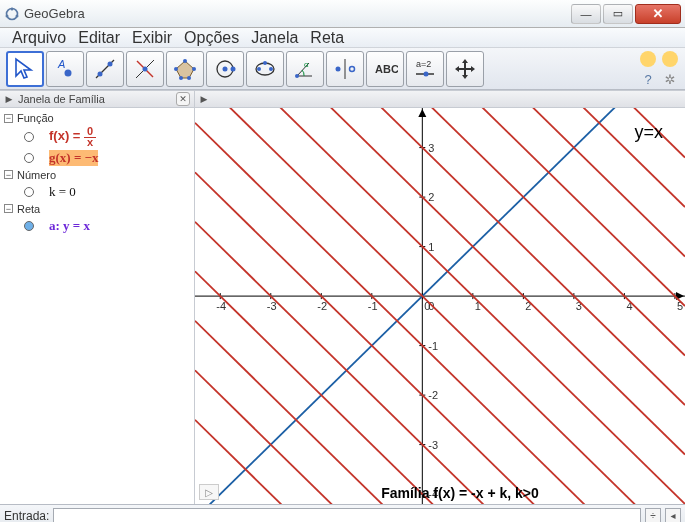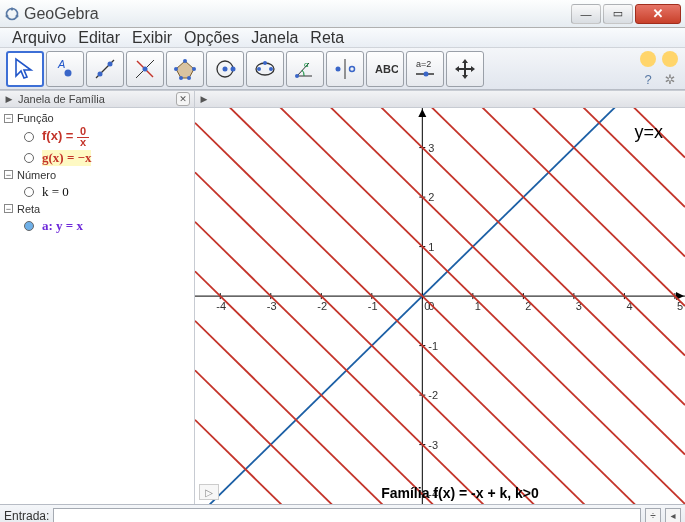--- a/index.html
+++ b/index.html
@@ -1,21 +1,21 @@
 <!DOCTYPE html>
 <html><head>
 <meta charset="utf-8">
 <style>
   * { box-sizing: border-box; margin: 0; padding: 0; font-family: Arial, sans-serif; }
   body { width: 685px; height: 522px; background: #fff; overflow: hidden; font-size: 12px; }
 
   
   .titlebar { height: 28px; background: linear-gradient(#fdfefe,#e6ecf1); display: flex; align-items: center; padding: 0 4px; border-bottom: 1px solid #b0b0b0; }
   .titlebar .icon { width: 16px; height: 16px; margin-right: 4px; display:flex; align-items:center; justify-content:center;}
-  .titlebar .title { flex: 1; color: #444; font-size: 16px; }
+  .titlebar .title { flex: 1; color: #444; font-size: 13px; }
   .winbtns { display: flex; }
   .winbtn { width: 30px; height: 20px; margin-left: 2px; display:flex; align-items:center; justify-content:center; border:1px solid rgba(0,0,0,0.2); border-radius:3px; background: linear-gradient(#f9f9f9,#d9dde2); font-size:11px; color:#333;}
   .winbtn.close { background: linear-gradient(#e67466,#c8402a); color:#fff; border-color:#a02d1d; width:46px;}
   .winbtn.close span{font-weight:bold;font-size:13px;}
 
   
   .menubar { height: 20px; background: linear-gradient(#f9fbfd,#e9eef4); padding: 0 6px; display:flex; align-items:center; gap:0; color:#333; border-bottom:1px solid #d0d4da;}
   .menubar span { padding: 2px 6px; cursor:default; font-size:16px;}
 
   
@@ -38,27 +38,27 @@
 
   
   .content{display:flex;height:414px;}
   .algebra{width:195px;display:flex;flex-direction:column;border-right:1px solid #c7cbd2;}
   .viz{flex:1;display:flex;flex-direction:column;position:relative;}
 
   .tree{flex:1;padding:4px 2px 4px 4px;font-size:12px;color:#111;overflow:hidden;background:#fff;}
   .treegroup{margin-bottom:2px;}
   .treehead{display:flex;align-items:center;gap:4px;margin-bottom:2px;color:#333;font-size:11px;}
   .treehead .box{width:9px;height:9px;border:1px solid #888;display:flex;align-items:center;justify-content:center;font-size:9px;line-height:8px;color:#555;}
-  .treeitem{display:flex;align-items:center;gap:8px;padding:1px 0 1px 20px;}
+  .treeitem{display:flex;align-items:center;gap:15px;padding:1px 0 1px 20px;}
   .circ{width:10px;height:10px;border:1px solid #666;border-radius:50%;flex-shrink:0;}
   .circ.filled{background:#6fb0e8;}
   .formula{font-family:'Times New Roman',serif;font-size:13px;font-weight:bold;}
   .formula.red{color:#c4342a;}
   .formula.blue{color:#6d28d9;}
-  .formula.sel{background:#fef9c3;}
+  .formula.sel{background:#fdba74;}
   .frac{display:inline-flex;flex-direction:column;align-items:center;vertical-align:middle;line-height:0.9;font-size:11px;}
   .frac .n{border-bottom:1px solid #c4342a;padding:0 3px;font-weight:bold;}
   .frac .d{padding:0 3px;font-weight:bold;}
 
   .vizbody{flex:1;position:relative;background:#fff;overflow:hidden;}
   .vizbody svg{position:absolute;left:0;top:0;}
   .playbtn{position:absolute;left:4px;bottom:4px;width:20px;height:16px;border:1px solid #ccc;display:flex;align-items:center;justify-content:center;background:#f7f7f7;color:#888;font-size:10px;}
 
   
   .inputbar{height:22px;border-top:1px solid #b7bcc5;background:linear-gradient(#f4f6f9,#e6eaef);display:flex;align-items:center;padding:0 4px;gap:4px;}

